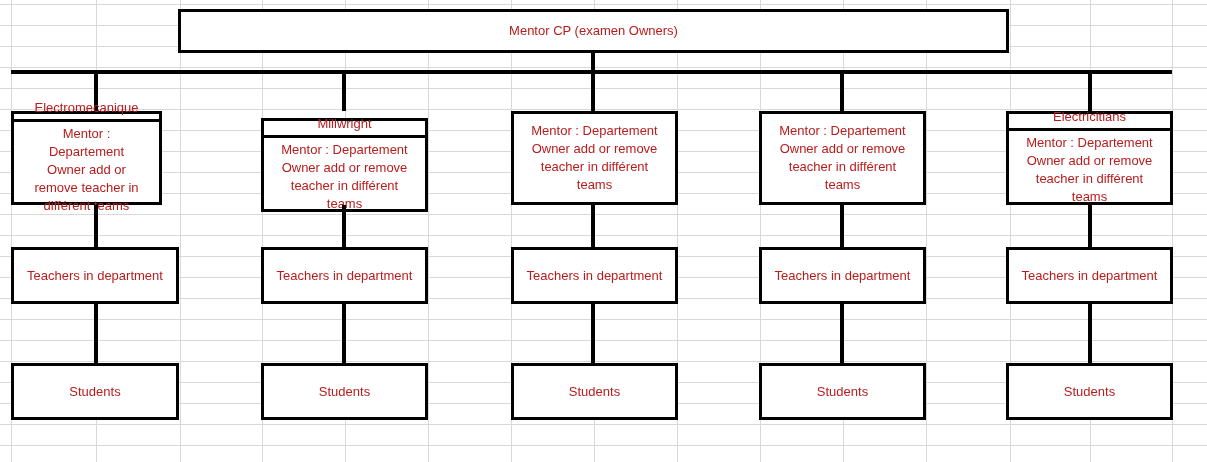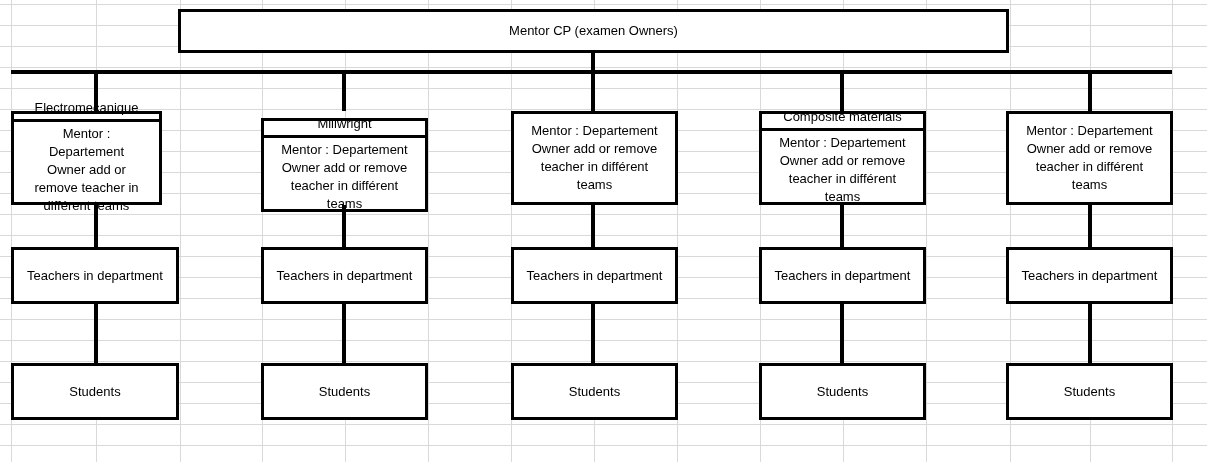--- a/index.html
+++ b/index.html
@@ -8,21 +8,21 @@
     padding: 0;
     background: #ffffff;
   }
   #canvas {
     position: relative;
     width: 1207px;
     height: 462px;
     background: #ffffff;
     overflow: hidden;
     font-family: "Liberation Sans", sans-serif;
-    color: #000000;
+    color: #b91c1c;
   }
   
   .grid-layer {
     position: absolute;
     left: 0; top: 0;
     width: 1207px;
     height: 462px;
     z-index: 0;
     pointer-events: none;
   }
@@ -186,34 +186,34 @@
     <div class="node" style="left:511px; top:247px; width:167px; height:57px;">
       <div class="node-plain">Teachers in department</div>
     </div>
     <div class="conn-v" style="left:591px; top:303px; width:4px; height:62px;"></div>
     <div class="node" style="left:511px; top:363px; width:167px; height:57px;">
       <div class="node-plain">Students</div>
     </div>
 
     <div class="conn-v" style="left:840px; top:70px; width:4px; height:41px;"></div>
     <div class="node" style="left:759px; top:111px; width:167px; height:94px;">
-      <div class="node-header">Composite materials</div>
       <div class="node-body">Mentor : Departement Owner add or remove teacher in différent teams</div>
     </div>
     <div class="conn-v" style="left:840px; top:205px; width:4px; height:44px;"></div>
     <div class="node" style="left:759px; top:247px; width:167px; height:57px;">
       <div class="node-plain">Teachers in department</div>
     </div>
     <div class="conn-v" style="left:840px; top:303px; width:4px; height:62px;"></div>
     <div class="node" style="left:759px; top:363px; width:167px; height:57px;">
       <div class="node-plain">Students</div>
     </div>
 
     <div class="conn-v" style="left:1088px; top:70px; width:4px; height:41px;"></div>
     <div class="node" style="left:1006px; top:111px; width:167px; height:94px;">
+      <div class="node-header">Electricitians</div>
       <div class="node-body">Mentor : Departement Owner add or remove teacher in différent teams</div>
     </div>
     <div class="conn-v" style="left:1088px; top:205px; width:4px; height:44px;"></div>
     <div class="node" style="left:1006px; top:247px; width:167px; height:57px;">
       <div class="node-plain">Teachers in department</div>
     </div>
     <div class="conn-v" style="left:1088px; top:303px; width:4px; height:62px;"></div>
     <div class="node" style="left:1006px; top:363px; width:167px; height:57px;">
       <div class="node-plain">Students</div>
     </div>

